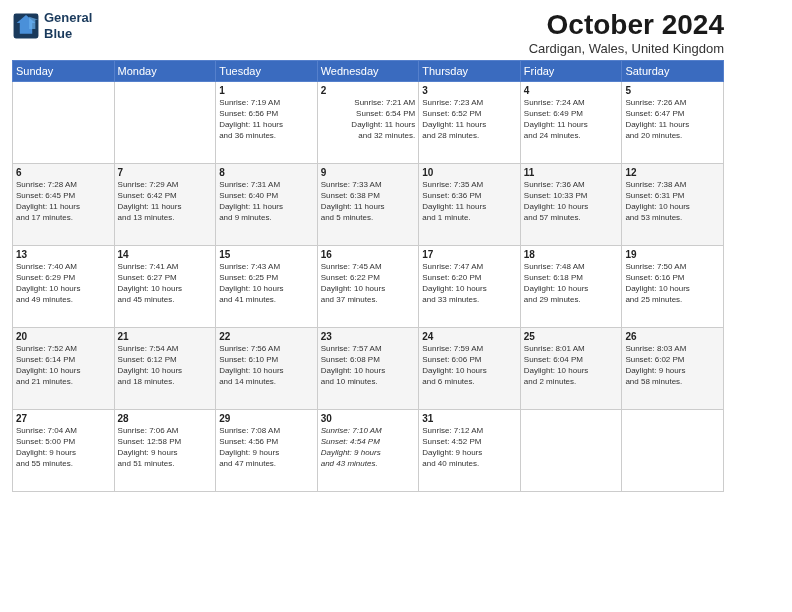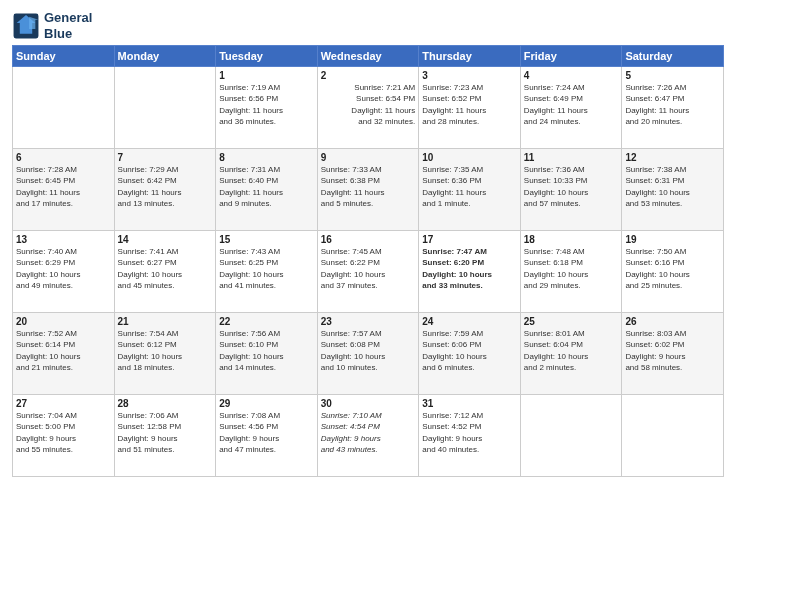--- a/index.html
+++ b/index.html
@@ -51,21 +51,21 @@
     }
     .calendar-table {
       width: 100%;
       border-collapse: collapse;
       table-layout: fixed;
     }
     .calendar-table th {
       background-color: #3a6bbf;
       color: #fff;
       font-size: 11px;
-      font-weight: bold;
+      font-weight: normal;
       padding: 4px 3px;
       text-align: left;
       border: 1px solid #5580cc;
     }
     .calendar-table td {
       border: 1px solid #ccc;
       vertical-align: top;
       padding: 3px 3px;
       font-size: 8.5px;
       color: #333;
@@ -100,20 +100,24 @@
       <svg class="logo-icon" viewBox="0 0 36 36">
         <rect x="2" y="2" width="32" height="32" rx="3" fill="#1a3a5c"></rect>
         <polygon points="18,4 30,14 26,14 26,28 10,28 10,14 6,14" fill="#4a90d9"></polygon>
         <polygon points="22,6 34,10 30,10 30,22 22,22 22,10" fill="#6ab0f0" opacity="0.7"></polygon>
       </svg>
       <div>
         <div class="logo-text">General</div>
         <div class="logo-text">Blue</div>
       </div>
     </div>
+    <div class="title-block">
+      <div class="month-title">October 2024</div>
+      <div class="location">Cardigan, Wales, United Kingdom</div>
+    </div>
   </div>
 
   <table class="calendar-table">
     <thead>
         <tr>
           <th>Sunday</th>
           <th>Monday</th>
           <th>Tuesday</th>
           <th>Wednesday</th>
           <th>Thursday</th>
@@ -236,21 +240,21 @@
           </td>
           <td>
             <span class="day-number">16</span>
             <div class="cell-text" style="white-space: pre-line;">Sunrise: 7:45 AM
 Sunset: 6:22 PM
 Daylight: 10 hours
 and 37 minutes.</div>
           </td>
           <td>
             <span class="day-number">17</span>
-            <div class="cell-text" style="white-space: pre-line; font-weight: bold;">Sunrise: 7:47 AM
+            <div class="cell-text" style="white-space: pre-line;">Sunrise: 7:47 AM
 Sunset: 6:20 PM
 Daylight: 10 hours
 and 33 minutes.</div>
           </td>
           <td>
             <span class="day-number">18</span>
             <div class="cell-text" style="white-space: pre-line;">Sunrise: 7:48 AM
 Sunset: 6:18 PM
 Daylight: 10 hours
 and 29 minutes.</div>

